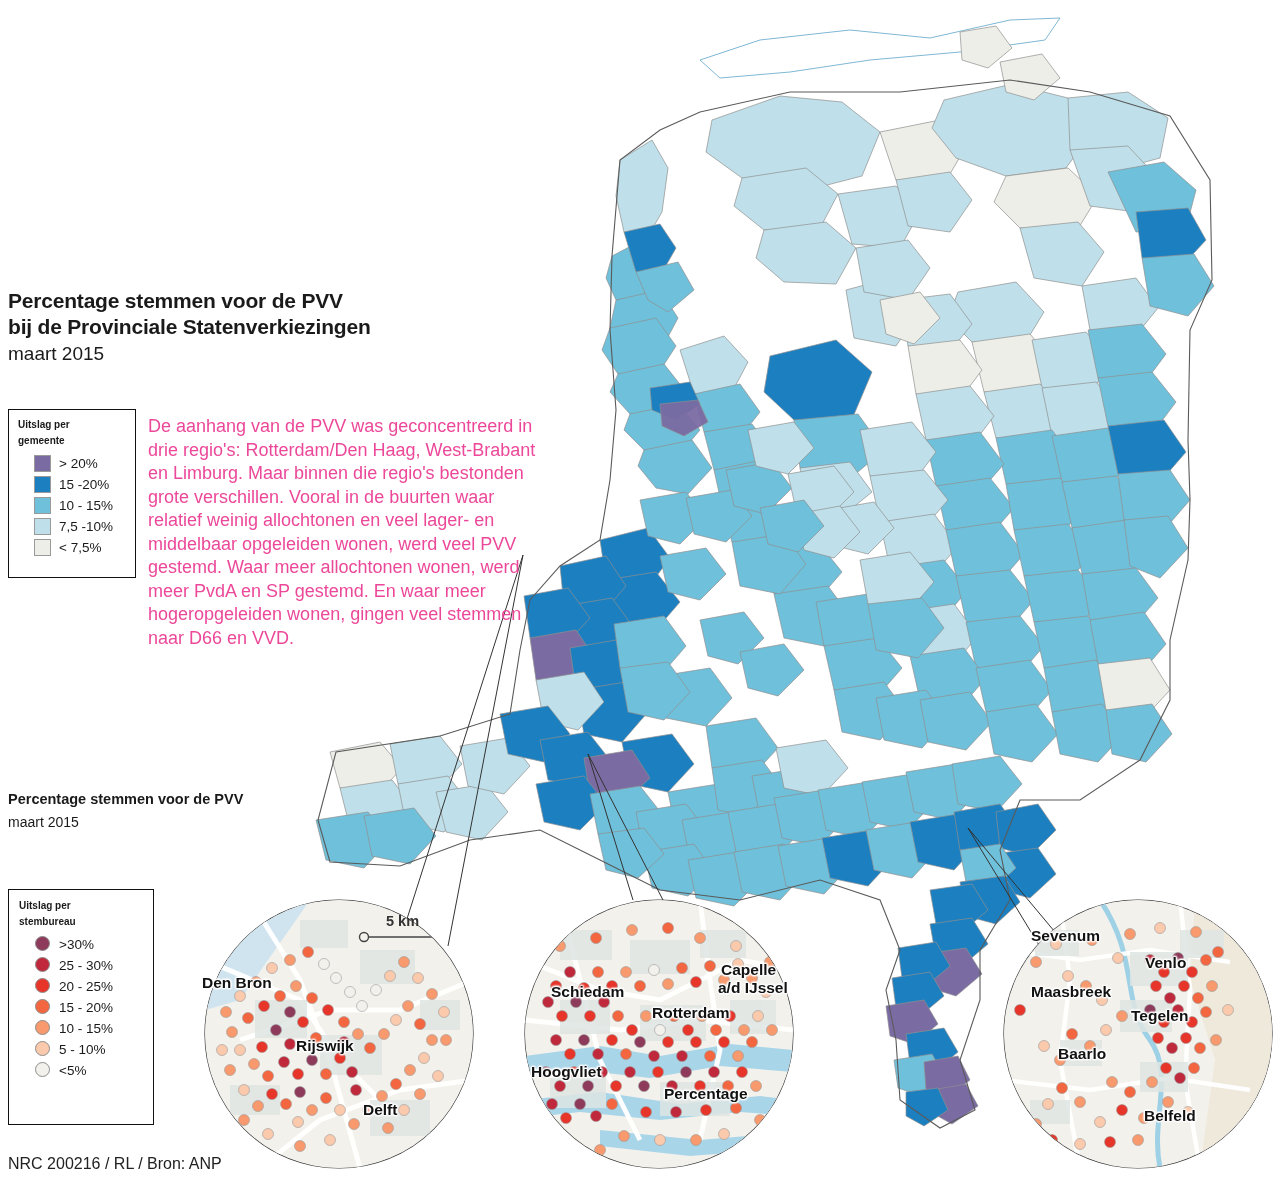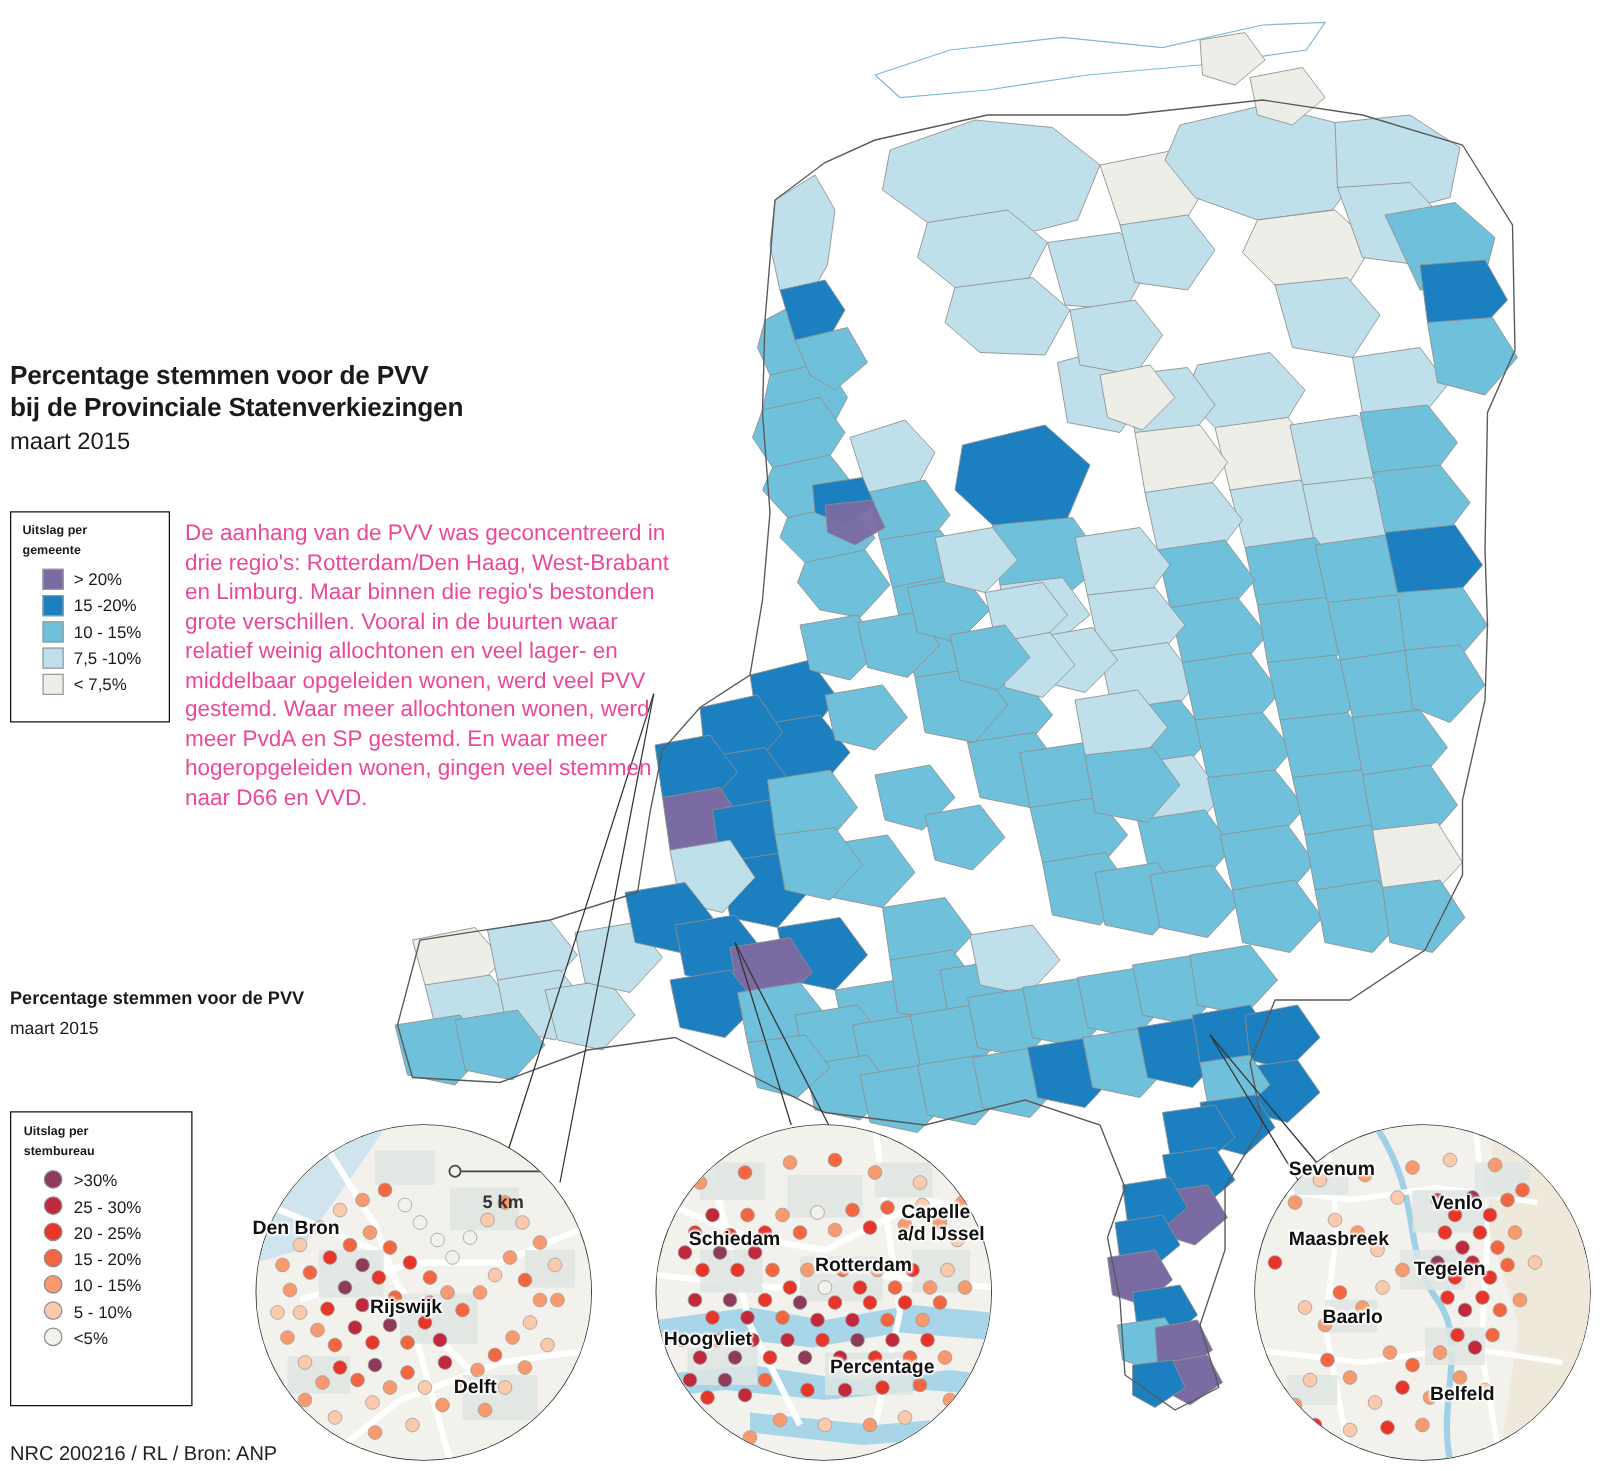--- a/index.html
+++ b/index.html
@@ -760,21 +760,21 @@
     <div class="legend-row">
       <span class="dot" style="background:#fbc9ab"></span>
       <span class="legend-label">5 - 10%</span>
     </div>
     <div class="legend-row">
       <span class="dot" style="background:#f3f1ec"></span>
       <span class="legend-label">&lt;5%</span>
     </div>
   </div>
 
-  <div class="scalebar-label" style="left:386px; top:954px;">5 km</div>
+  <div class="scalebar-label" style="left:386px; top:913px;">5 km</div>
   <div class="inset-label" style="left:202px; top:974px;">Den Bron</div>
   <div class="inset-label" style="left:296px; top:1037px;">Rijswijk</div>
   <div class="inset-label" style="left:363px; top:1101px;">Delft</div>
 
   <div class="inset-label" style="left:721px; top:961px;">Capelle</div>
   <div class="inset-label" style="left:718px; top:979px;">a/d IJssel</div>
   <div class="inset-label" style="left:551px; top:983px;">Schiedam</div>
   <div class="inset-label" style="left:652px; top:1004px;">Rotterdam</div>
   <div class="inset-label" style="left:531px; top:1063px;">Hoogvliet</div>
   <div class="inset-label" style="left:664px; top:1085px;">Percentage</div>

